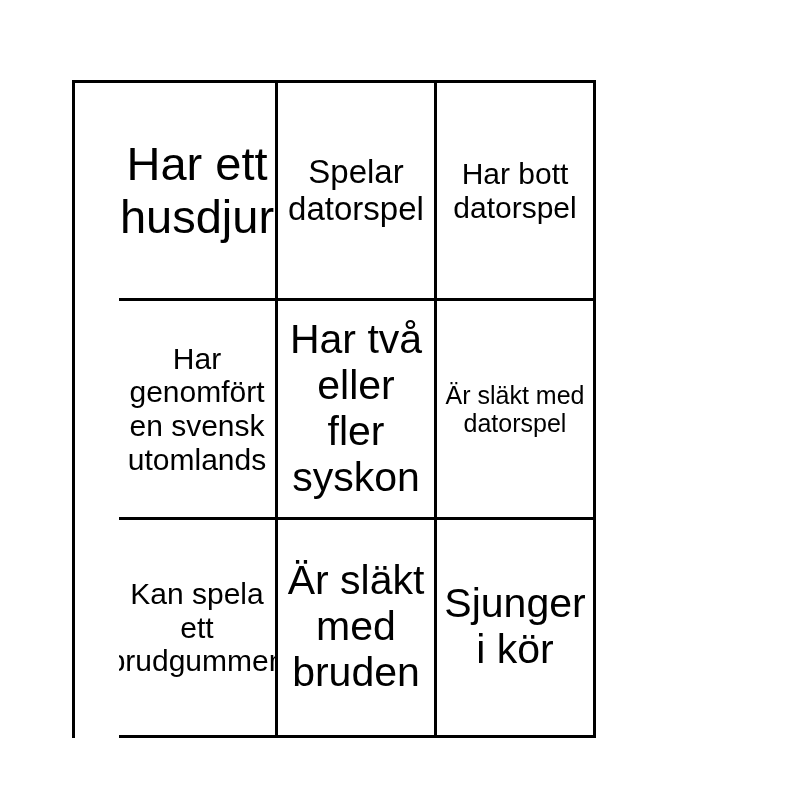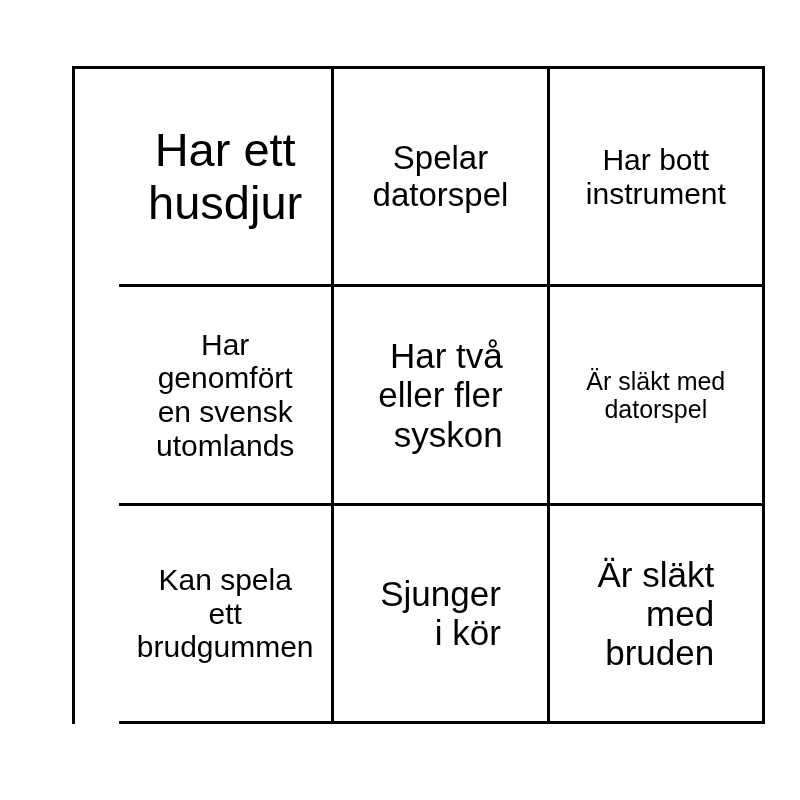--- a/index.html
+++ b/index.html
@@ -6,22 +6,22 @@
     margin: 0;
     padding: 0;
     width: 800px;
     height: 800px;
     background: #ffffff;
     font-family: "Liberation Sans", sans-serif;
   }
   #bingo-card {
     position: absolute;
     left: 72px;
-    top: 66px;
-    width: 693px;
+    top: 80px;
+    width: 524px;
     height: 658px;
     box-sizing: border-box;
     display: grid;
     grid-template-columns: 1fr 1fr 1fr;
     grid-template-rows: 1fr 1fr 1fr;
     border-top: 3px solid #000000;
     border-left: 3px solid #000000;
     background: #ffffff;
     padding-left: 44px;
   }
@@ -37,21 +37,21 @@
     overflow: hidden;
   }
   .cell-text {
     display: block;
     line-height: 1.12;
     color: #000000;
     white-space: pre-line;
   }
   
   .fs-xl  { font-size: 47px; }
-  .fs-lg  { font-size: 35px; text-align: right; }
+  .fs-lg  { font-size: 41px; }
   .fs-md  { font-size: 33px; }
   .fs-sm  { font-size: 30px; }
   .fs-xs  { font-size: 25px; }
 </style>
 </head>
 <body>
 
 <div id="bingo-card">
 
   <div class="bingo-cell">
@@ -59,21 +59,21 @@
 husdjur</span>
   </div>
 
   <div class="bingo-cell">
     <span class="cell-text fs-md">Spelar
 datorspel</span>
   </div>
 
   <div class="bingo-cell">
     <span class="cell-text fs-sm">Har bott
-instrument</span>
+datorspel</span>
   </div>
 
   <div class="bingo-cell">
     <span class="cell-text fs-sm">Har
 genomfört
 en svensk
 utomlands</span>
   </div>
 
   <div class="bingo-cell">
@@ -87,23 +87,23 @@
 datorspel</span>
   </div>
 
   <div class="bingo-cell">
     <span class="cell-text fs-sm">Kan spela
 ett
 brudgummen</span>
   </div>
 
   <div class="bingo-cell">
-    <span class="cell-text fs-lg">Sjunger
-i kör</span>
-  </div>
-
-  <div class="bingo-cell">
     <span class="cell-text fs-lg">Är släkt
 med
 bruden</span>
   </div>
 
+  <div class="bingo-cell">
+    <span class="cell-text fs-lg">Sjunger
+i kör</span>
+  </div>
+
 </div>
 
 </body></html>

